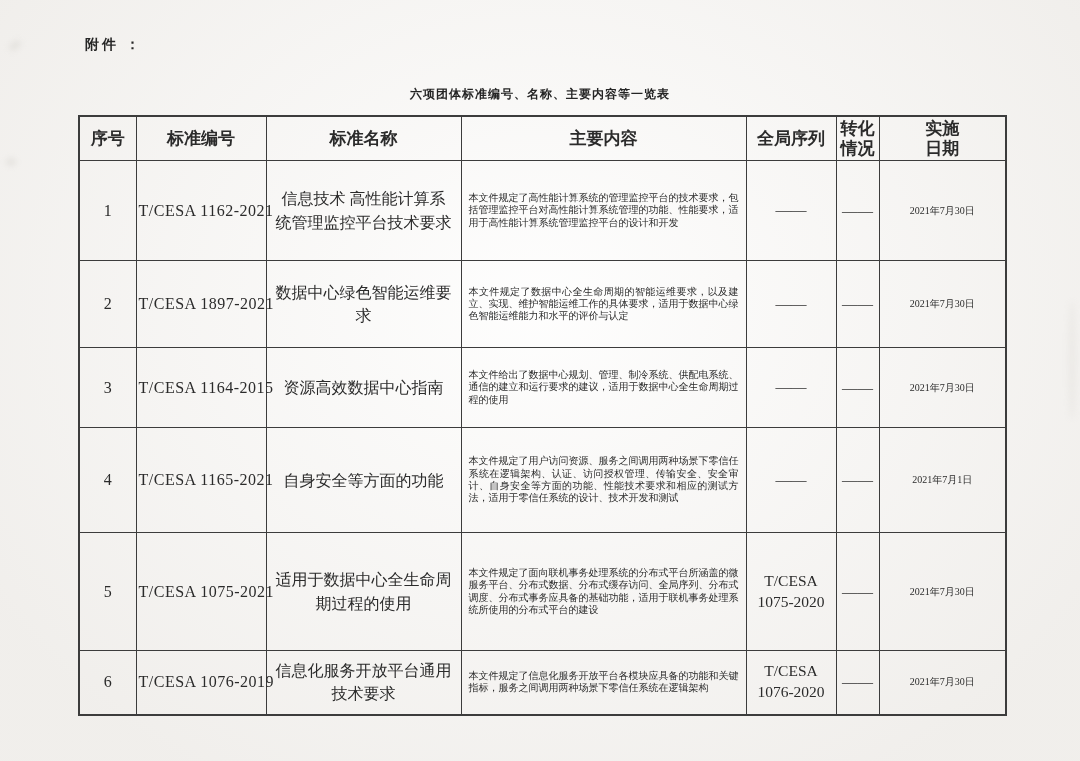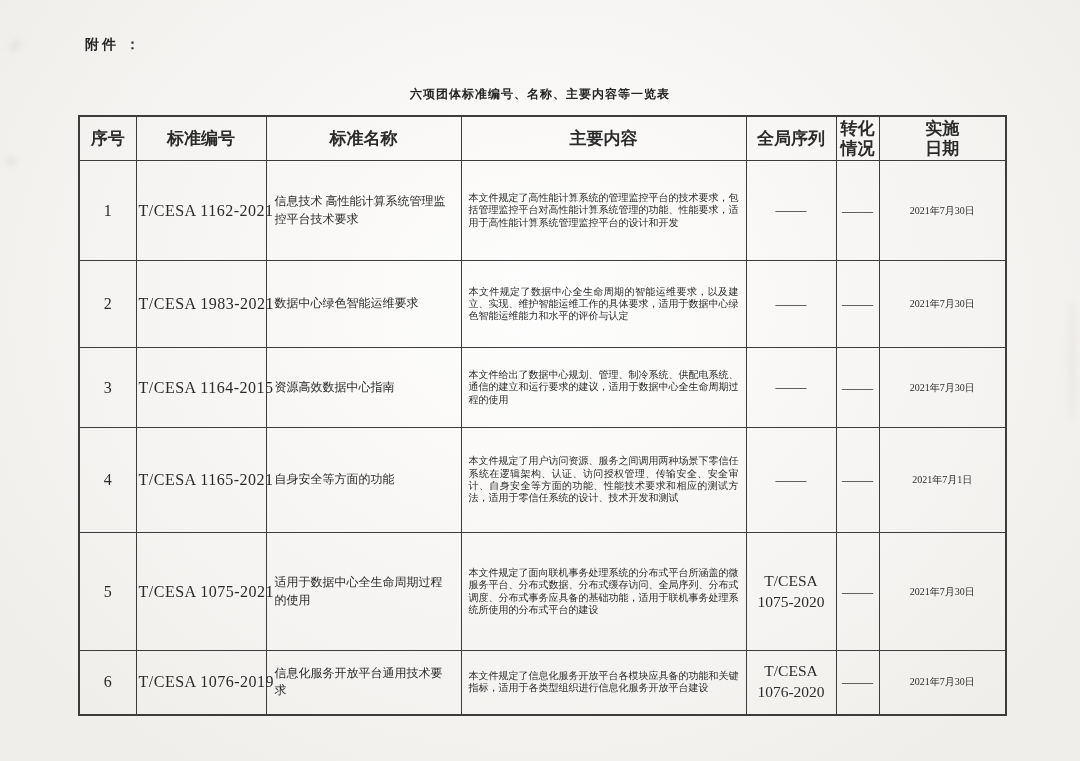--- a/index.html
+++ b/index.html
@@ -68,21 +68,21 @@
   tr.hdr    { height: 43px; }
   tr.r1     { height: 100px; }
   tr.r2     { height: 87px; }
   tr.r3     { height: 80px; }
   tr.r4     { height: 105px; }
   tr.r5     { height: 118px; }
   tr.r6     { height: 64px; }
 
   td.c-index   { text-align: center; font-size: 16px; }
   td.c-code    { text-align: center; font-size: 16px; letter-spacing: 0.5px; white-space: nowrap; padding: 2px 2px; font-family: Liberation Serif, serif; }
-  td.c-name    { text-align: left; font-size: 12px; line-height: 1.45; padding: 2px 8px; }
+  td.c-name    { text-align: center; font-size: 16px; line-height: 1.45; padding: 2px 8px; }
   td.c-content { text-align: justify; font-size: 10px; line-height: 1.24; padding: 3px 7px; }
   td.c-replaced{ text-align: center; font-size: 15.5px; line-height: 1.35; padding: 2px 2px; }
   td.c-conv    { text-align: center; font-size: 15.5px; white-space: nowrap; padding: 0; }
   td.c-date    { text-align: center; font-size: 10px; white-space: nowrap; padding: 2px 2px; }
   .two-line span { display: block; line-height: 1.15; }
 </style>
 </head>
 <body>
 
 <div class="artifact a1"></div>
@@ -124,21 +124,21 @@
       <td class="c-index">1</td>
       <td class="c-code">T/CESA 1162-2021</td>
       <td class="c-name">信息技术 高性能计算系统管理监控平台技术要求</td>
       <td class="c-content">本文件规定了高性能计算系统的管理监控平台的技术要求，包括管理监控平台对高性能计算系统管理的功能、性能要求，适用于高性能计算系统管理监控平台的设计和开发</td>
       <td class="c-replaced">——</td>
       <td class="c-conv">——</td>
       <td class="c-date">2021年7月30日</td>
     </tr>
     <tr class="r2">
       <td class="c-index">2</td>
-      <td class="c-code">T/CESA 1983-2021</td>
+      <td class="c-code">T/CESA 1897-2021</td>
       <td class="c-name">数据中心绿色智能运维要求</td>
       <td class="c-content">本文件规定了数据中心全生命周期的智能运维要求，以及建立、实现、维护智能运维工作的具体要求，适用于数据中心绿色智能运维能力和水平的评价与认定</td>
       <td class="c-replaced">——</td>
       <td class="c-conv">——</td>
       <td class="c-date">2021年7月30日</td>
     </tr>
     <tr class="r3">
       <td class="c-index">3</td>
       <td class="c-code">T/CESA 1164-2015</td>
       <td class="c-name">资源高效数据中心指南</td>
@@ -162,19 +162,19 @@
       <td class="c-name">适用于数据中心全生命周期过程的使用</td>
       <td class="c-content">本文件规定了面向联机事务处理系统的分布式平台所涵盖的微服务平台、分布式数据、分布式缓存访问、全局序列、分布式调度、分布式事务应具备的基础功能，适用于联机事务处理系统所使用的分布式平台的建设</td>
       <td class="c-replaced">T/CESA 1075-2020</td>
       <td class="c-conv">——</td>
       <td class="c-date">2021年7月30日</td>
     </tr>
     <tr class="r6">
       <td class="c-index">6</td>
       <td class="c-code">T/CESA 1076-2019</td>
       <td class="c-name">信息化服务开放平台通用技术要求</td>
-      <td class="c-content">本文件规定了信息化服务开放平台各模块应具备的功能和关键指标，适用于各类型组织进行信息化服务开放平台建设</td>
+      <td class="c-content">本文件规定了信息化服务开放平台各模块应具备的功能和关键指标，服务之间调用两种场景下零信任系统在逻辑架构</td>
       <td class="c-replaced">T/CESA 1076-2020</td>
       <td class="c-conv">——</td>
       <td class="c-date">2021年7月30日</td>
     </tr>
   </tbody>
 </table>
 
 </body></html>

